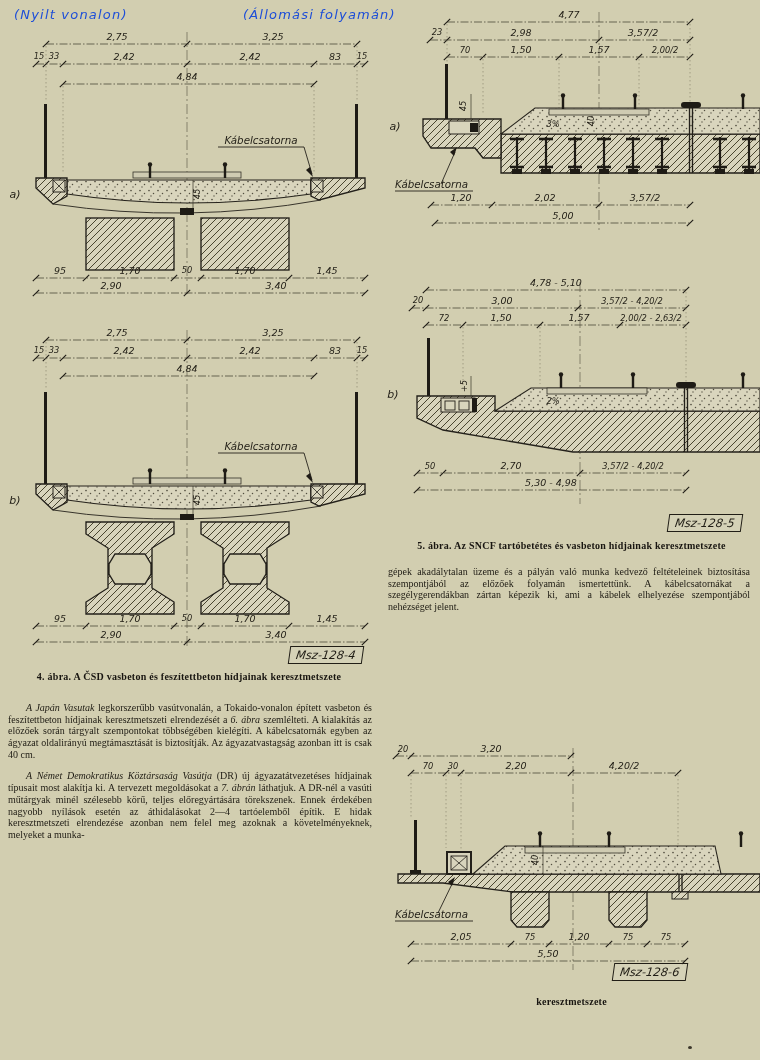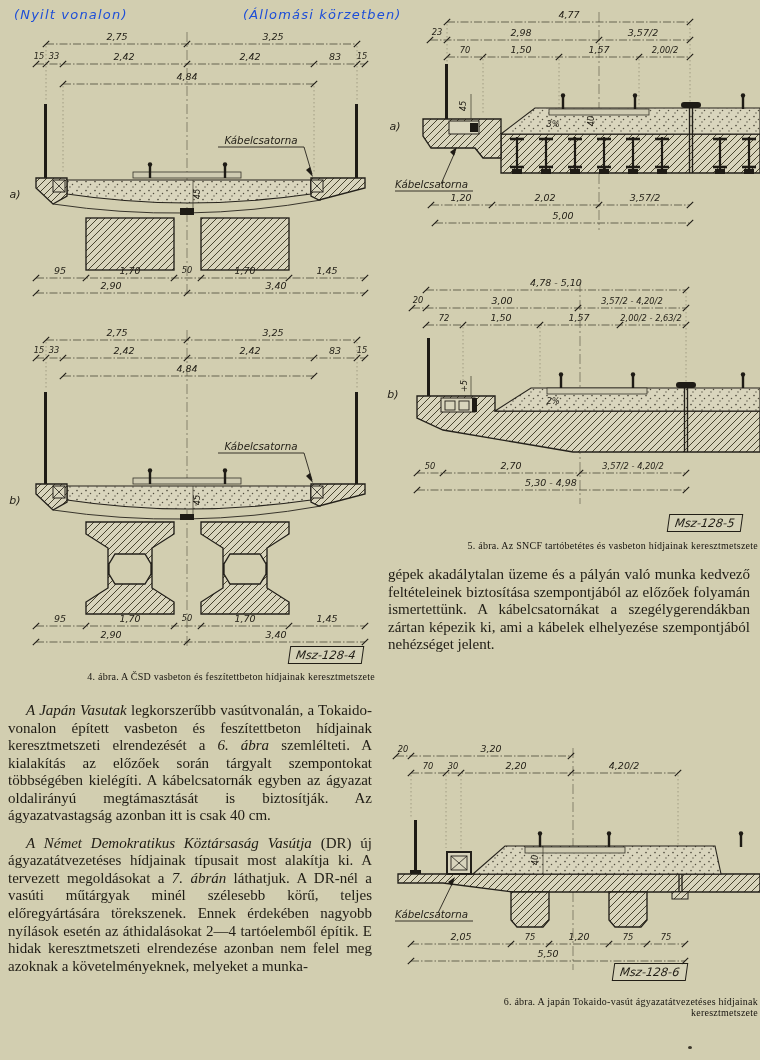--- a/index.html
+++ b/index.html
@@ -1,23 +1,23 @@
 <!DOCTYPE html>
 <html><head>
 <meta charset="utf-8">
 <style>
   html,body{margin:0;padding:0}
   body{width:760px;height:1060px;position:relative;background:#d2ceb0;overflow:hidden;
        font-family:"Liberation Serif",serif;color:#1f1c14}
   .abs{position:absolute}
   .hdr{font:italic 13px "DejaVu Sans",sans-serif;letter-spacing:1.2px;color:#1d4ed8}
   .body-text{text-align:justify}
-  .body-text p{margin:0 0 10px;font-size:15px;line-height:1.17;text-indent:18px}
+  .body-text p{margin:0 0 10px;font-size:10px;line-height:1.17;text-indent:18px}
   .body-text p.cont{text-indent:0}
-  .caption{font-weight:normal;font-size:10px;text-align:right;letter-spacing:.25px;color:#181510}
+  .caption{font-weight:bold;font-size:10px;text-align:center;letter-spacing:.25px;color:#181510}
   .msz{border:1.4px solid #211e16;padding:0 6px;font:italic 11.5px "DejaVu Sans",sans-serif;
        transform:skewX(-8deg);color:#211e16;background:rgba(222,218,198,.35);line-height:1.4}
   svg text{font:italic 9.5px "DejaVu Sans",sans-serif;fill:#211e16;text-anchor:middle}
   svg text.lg{font-size:11px}
   svg text.sm{font-size:8.3px}
   svg text.kb{font-size:10.3px}
   svg text.start{text-anchor:start}
   .dim{stroke:#3a362a;stroke-width:.7;fill:none;stroke-dasharray:8,2,1.5,2}
   .dims{stroke:#3a362a;stroke-width:.7;fill:none}
   .ext{stroke:#7b775f;stroke-width:.55;stroke-dasharray:1.5,2.5;fill:none}
@@ -59,21 +59,21 @@
     <g id="ibeam5">
         <line x1="0" y1="1" x2="0" y2="33" stroke="#1e1b15" stroke-width="2.2"></line>
         <line x1="-7" y1="3" x2="7" y2="3" stroke="#1e1b15" stroke-width="2.6"></line>
         <line x1="-7" y1="31" x2="7" y2="31" stroke="#1e1b15" stroke-width="2.6"></line>
         <rect x="-5" y="33" width="10" height="5" fill="#1e1b15"></rect>
       </g>
   </defs>
 </svg>
 
 <div class="abs hdr" style="left:14px;top:7px">(Nyilt vonalon)</div>
-<div class="abs hdr" style="left:243px;top:7px">(Állomási körzetben)</div>
+<div class="abs hdr" style="left:243px;top:7px">(Állomási folyamán)</div>
 
 <svg class="abs" style="left:3px;top:26px" width="372" height="272" viewBox="0 0 372 272">
   <line class="cl" x1="184" y1="6" x2="184" y2="268"></line>
   <g>
     <line class="dim" x1="43" y1="18" x2="354" y2="18"></line>
     <use href="#tk" x="43" y="18"></use>
       <use href="#tk" x="184" y="18"></use>
       <use href="#tk" x="354" y="18"></use>
     <text x="114" y="14">2,75</text>
     <text x="270" y="14">3,25</text>
@@ -452,17 +452,16 @@
     <text class="sm" x="283" y="198">75</text>
     <line class="dim" x1="28" y1="219" x2="302" y2="219"></line>
     <use href="#tk" x="28" y="219"></use>
       <use href="#tk" x="302" y="219"></use>
     <text x="165" y="215">5,50</text>
   </g>
 </svg>
 
 <div class="abs msz" style="left:613px;top:963px">Msz-128-6</div>
 <div class="abs caption" style="left:385px;top:996px;width:373px">
-  <div>6. ábra. A japán Tokaido-vasút ágyazatátvezetéses hídjainak</div>
   <div>keresztmetszete</div>
 </div>
 
 <div class="abs dot-artifact" style="left:688px;top:1046px"></div>
 
 </body></html>

